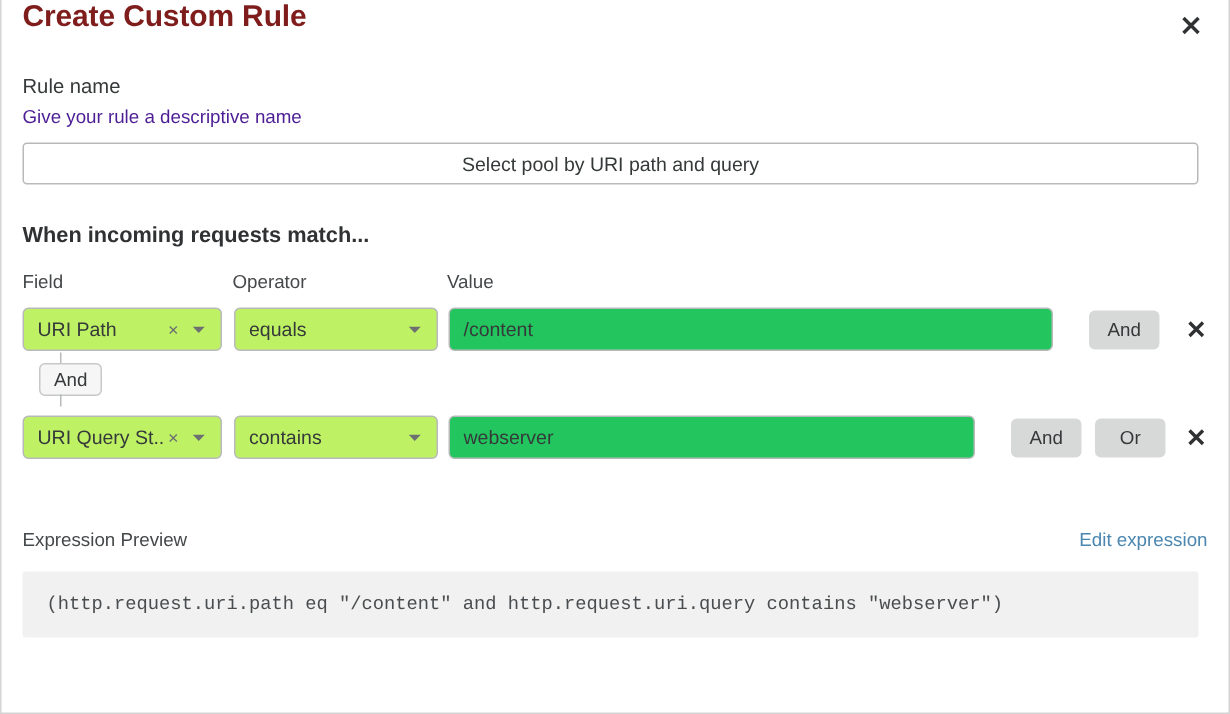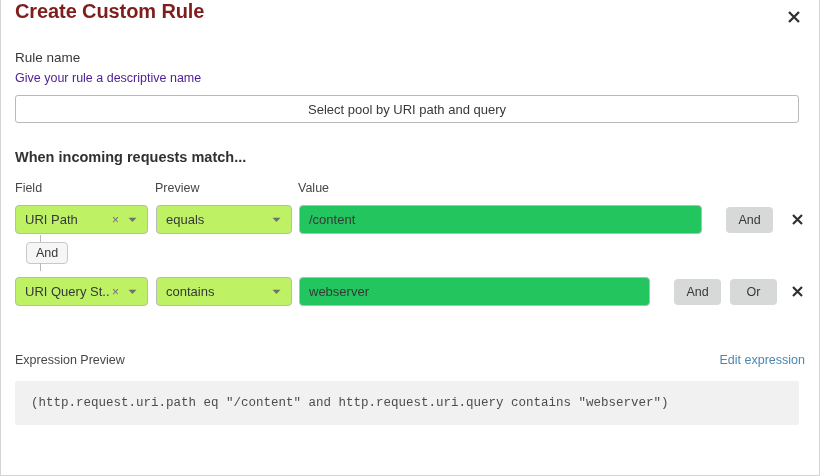--- a/index.html
+++ b/index.html
@@ -300,21 +300,21 @@
   <div class="section-label">Rule name</div>
   <div class="section-help">Give your rule a descriptive name</div>
   <input class="text-input" type="text" value="Select pool by URI path and query" style="">
 
   
   <div class="match-heading">When incoming requests match...</div>
 
   
   <div class="col-headers">
     <div class="col-header field">Field</div>
-    <div class="col-header operator">Preview</div>
+    <div class="col-header operator">Operator</div>
     <div class="col-header value">Value</div>
   </div>
 
   
   <div class="cond-row">
     <div class="select-box field-select">
       <span class="select-value">URI Path</span>
       <span class="clear-x">×</span>
       <span class="caret">
         <svg width="9" height="6" viewBox="0 0 9 6" aria-hidden="true">

